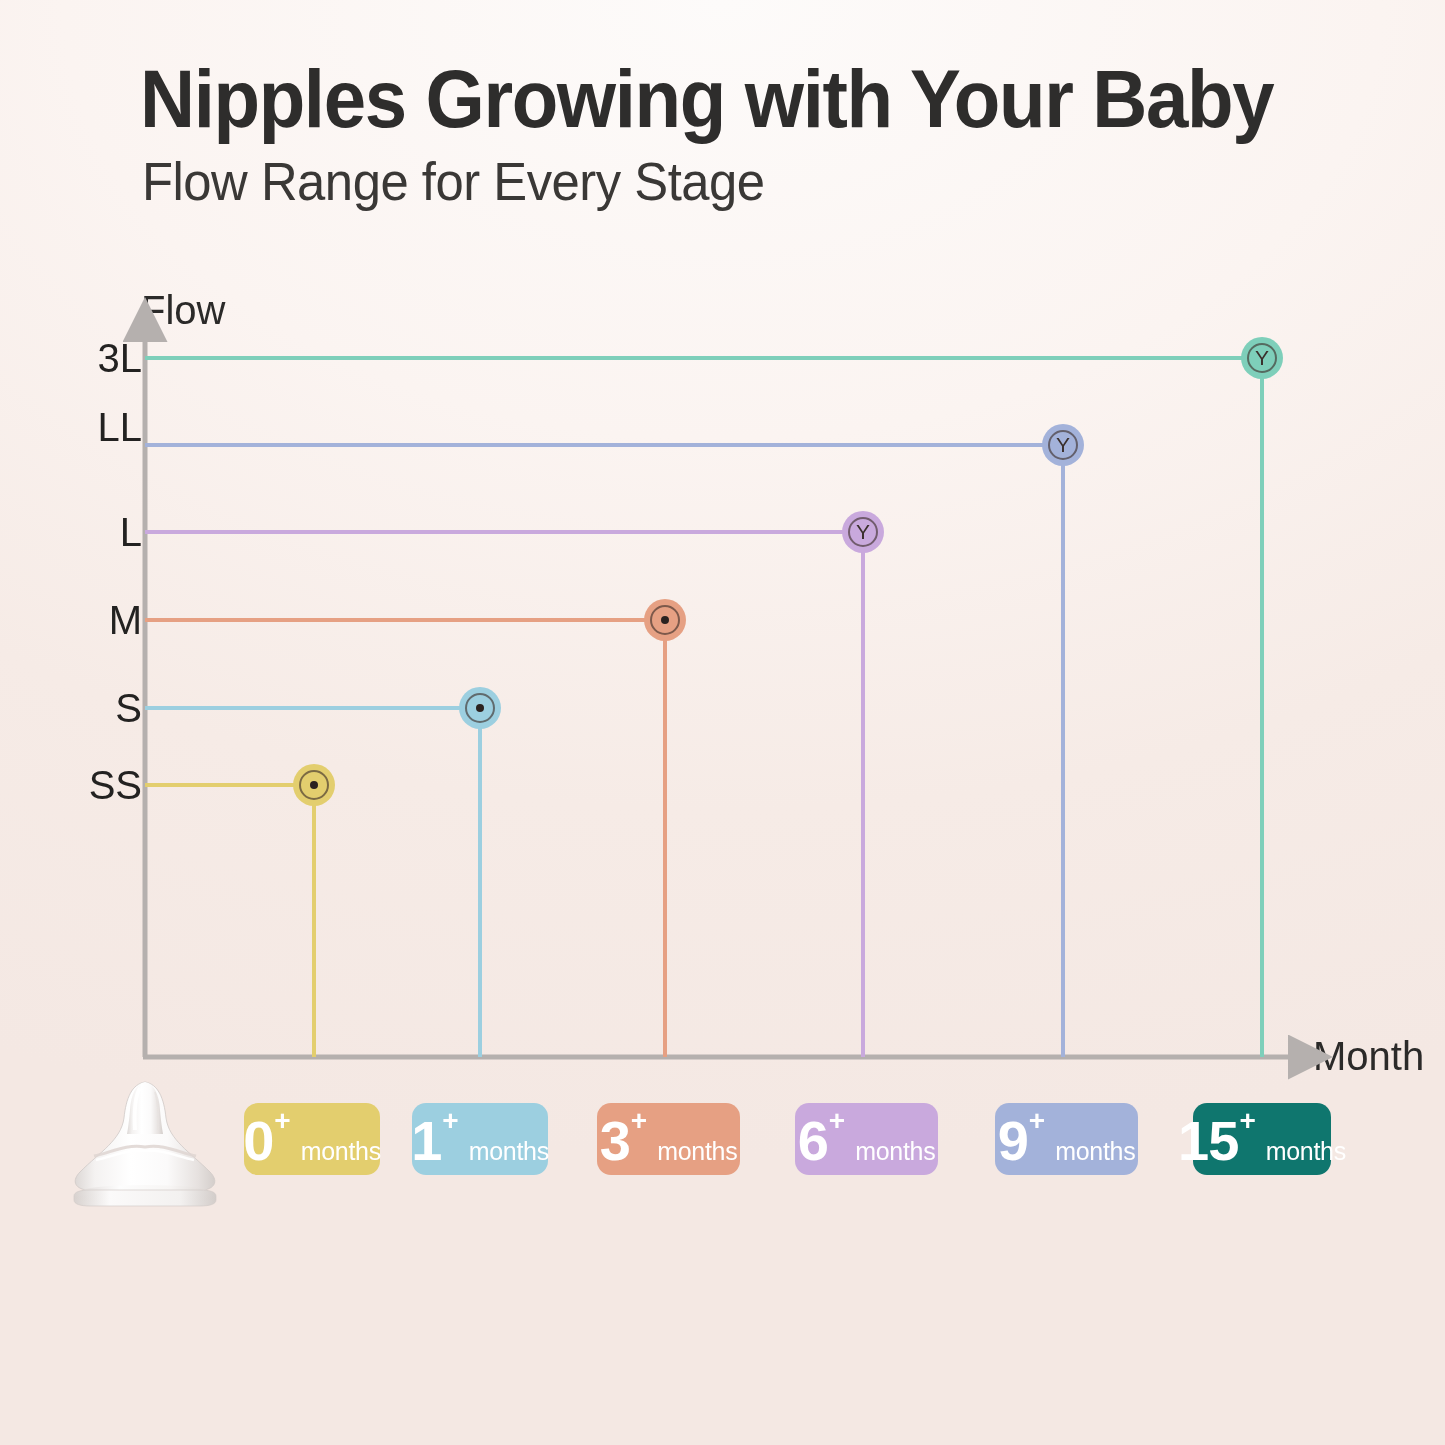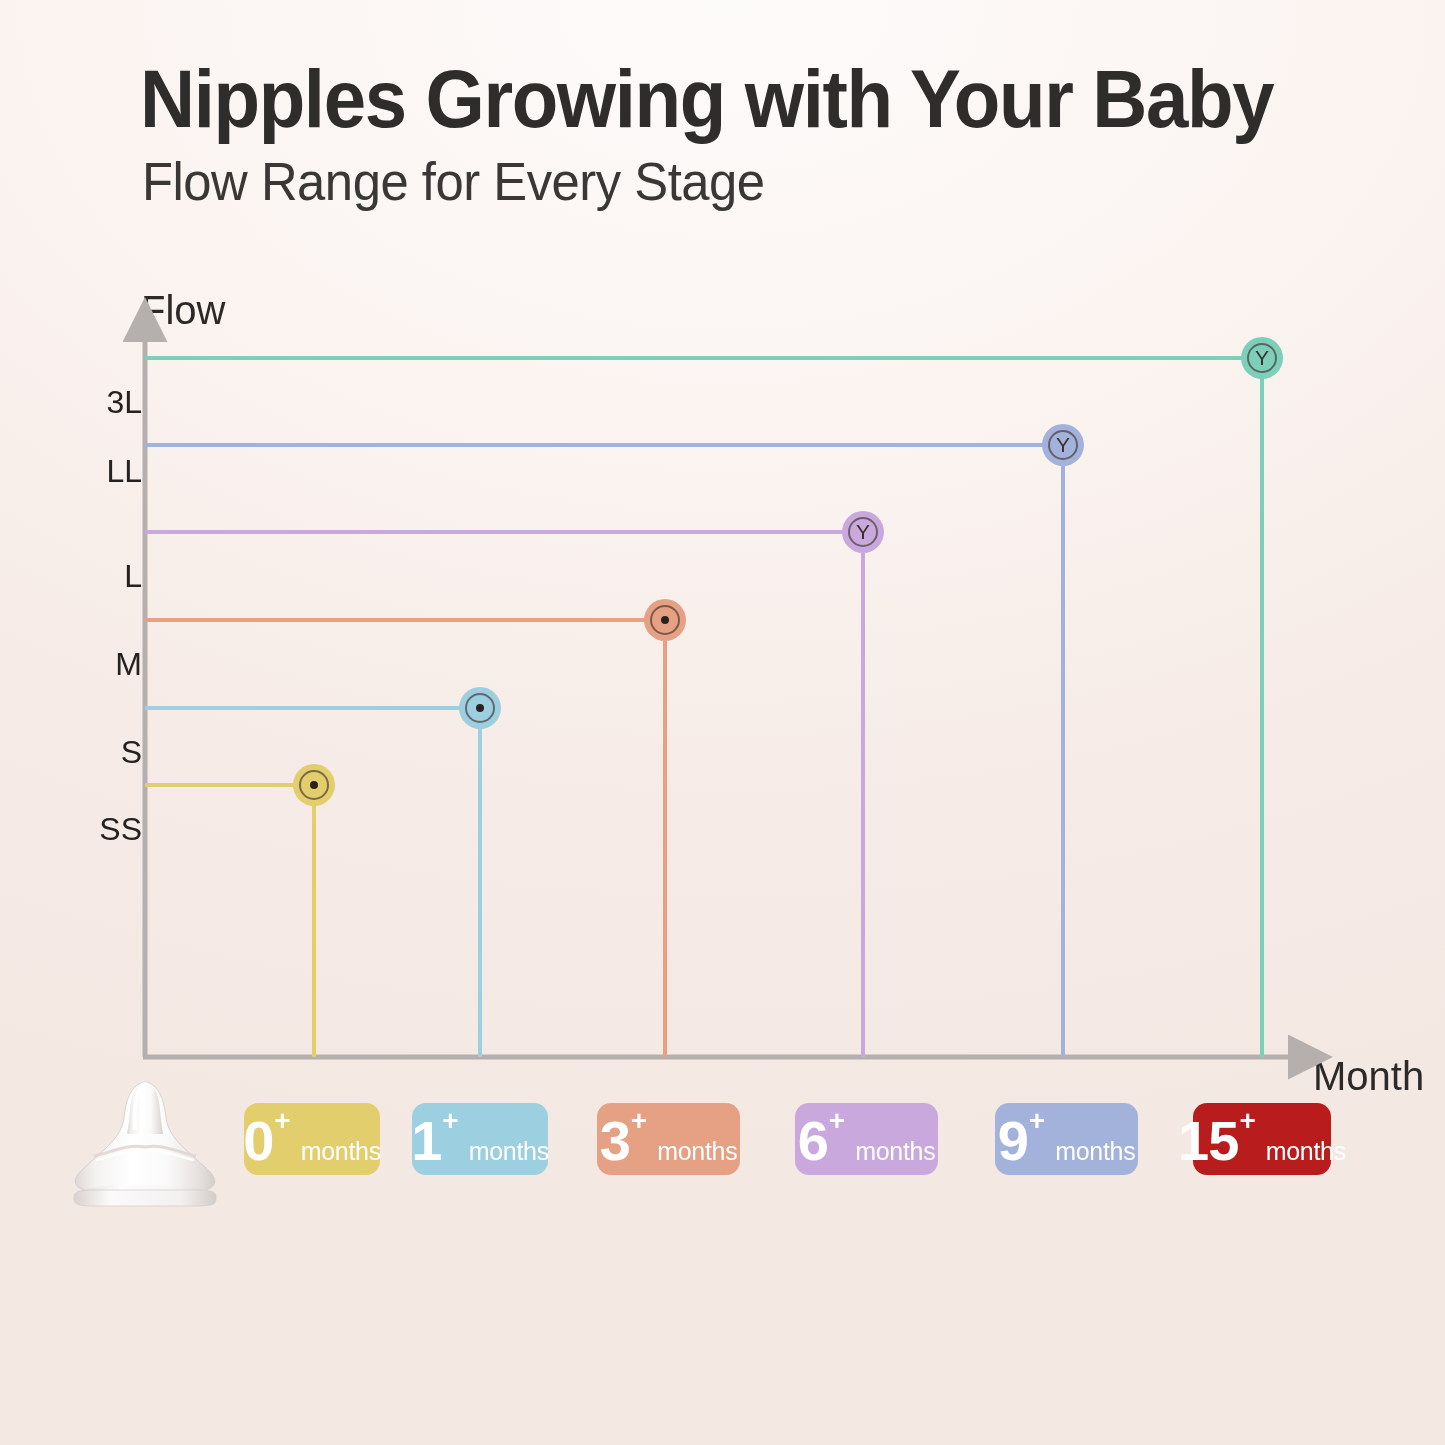--- a/index.html
+++ b/index.html
@@ -42,34 +42,33 @@
   #chart{position:absolute; left:0; top:0; width:1445px; height:1445px;}
 
   .axis-title{
     position:absolute;
     font-family:"Liberation Sans",sans-serif;
     font-size:40px;
     color:#2b2a29;
     white-space:nowrap;
   }
   #flow-label{left:141px; top:288px;}
-  #month-label{left:1313px; top:1034px;margin-top:20px;}
+  #month-label{left:1313px; top:1034px;}
 
   .ytick{
     position:absolute;
     right:1303px;                 
     width:120px;
     text-align:right;
     font-family:"Liberation Sans",sans-serif;
-    font-size:32px;
+    font-size:40px;
     color:#232221;
     line-height:1;
     transform:translateY(-50%);
     white-space:nowrap;
-    margin-top:44px;
   }
 
   
   .marker{
     position:absolute;
     width:42px;height:42px;
     border-radius:50%;
     transform:translate(-50%,-50%);
     display:flex;align-items:center;justify-content:center;
     box-sizing:border-box;
@@ -265,20 +264,20 @@
       <div class="badge" style="left: 795px; width: 143px; top: 1103px; background: rgb(201, 169, 221);">
         <span class="num">6</span>
         <span class="plus">+</span>
         <span class="mon">months</span>
       </div>
       <div class="badge" style="left: 995px; width: 143px; top: 1103px; background: rgb(163, 178, 218);">
         <span class="num">9</span>
         <span class="plus">+</span>
         <span class="mon">months</span>
       </div>
-      <div class="badge" style="left: 1193px; width: 138px; top: 1103px; background: #b91c1c;">
+      <div class="badge" style="left: 1193px; width: 138px; top: 1103px; background: #0f766e;">
         <span class="num">15</span>
         <span class="plus">+</span>
         <span class="mon">months</span>
       </div>
     </div>
 
 </div>
 
 </body></html>

